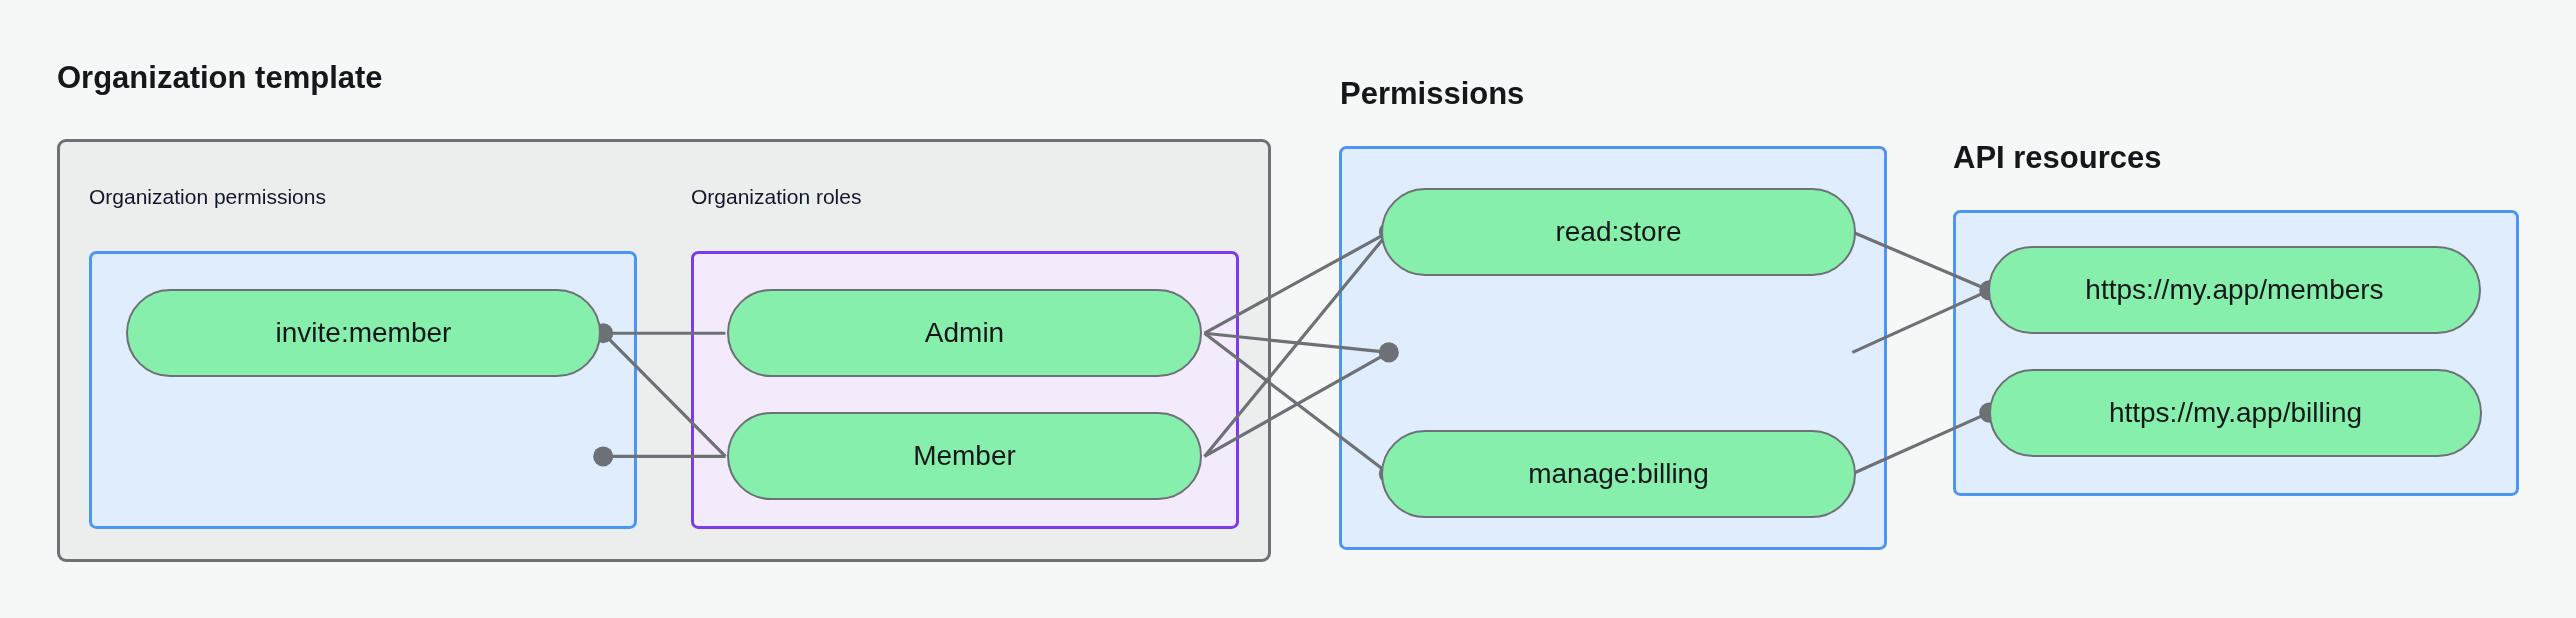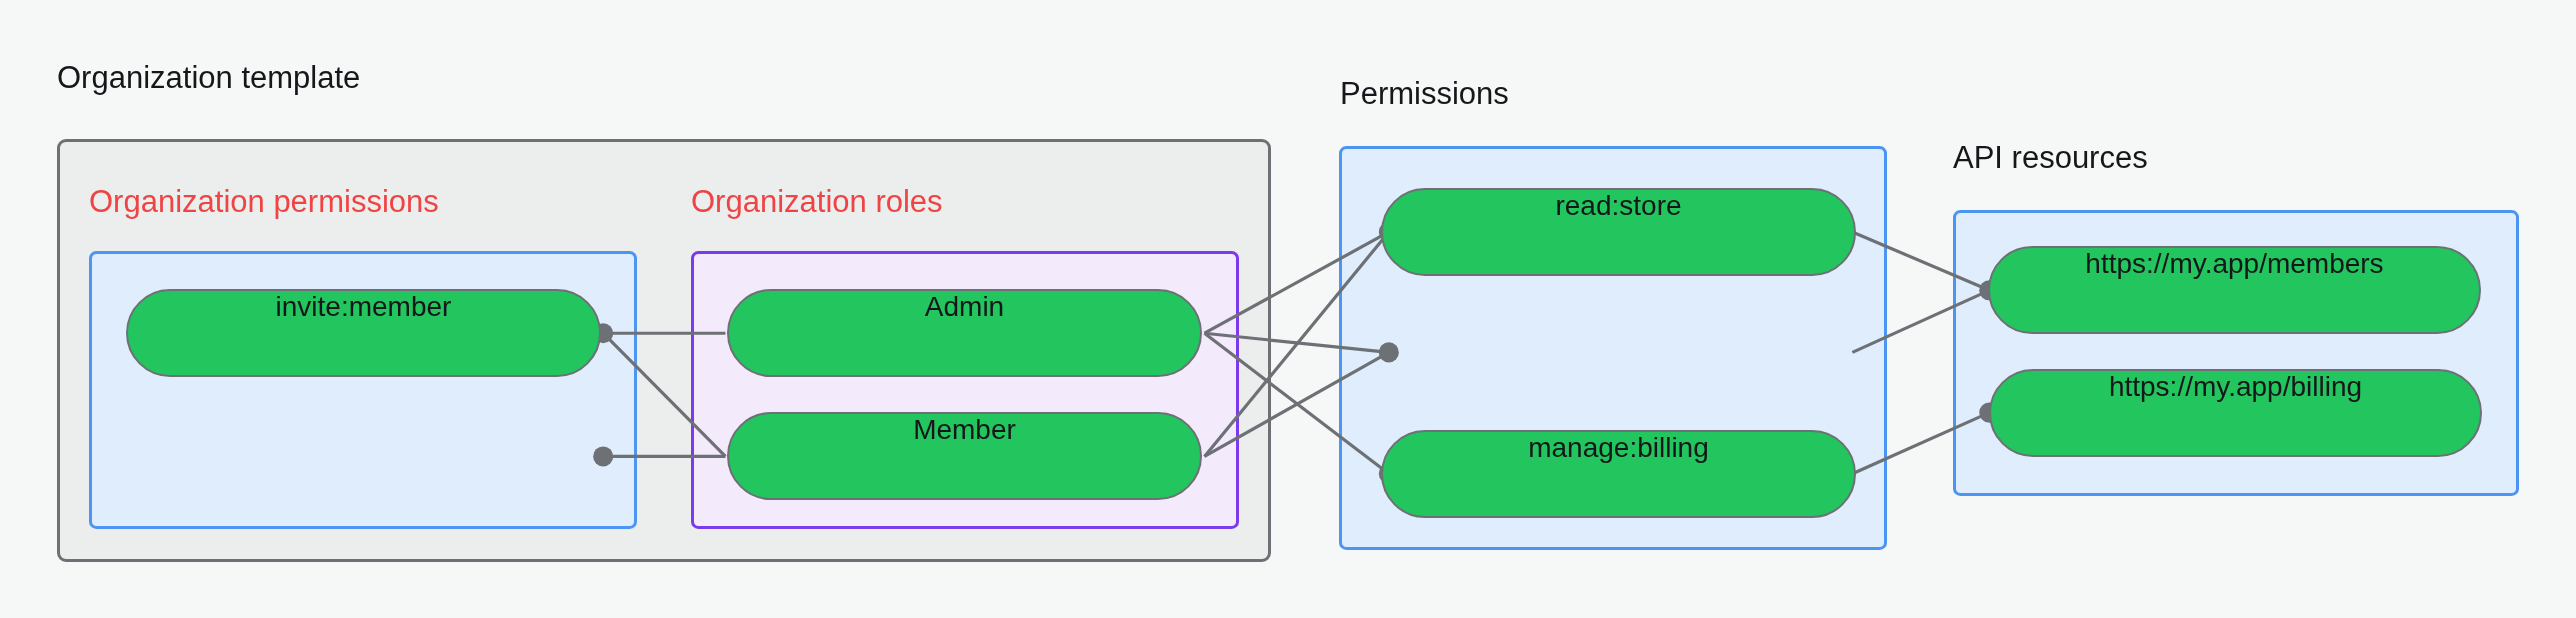--- a/index.html
+++ b/index.html
@@ -14,28 +14,28 @@
     background: #f6f7f7;
     font-family: "Liberation Sans", sans-serif;
     overflow: hidden;
   }
 
   
   .grp-title {
     position: absolute;
     font-size: 31px;
     color: #15171a;
-    font-weight: 400;
+    font-weight: 700;
     white-space: nowrap;
     line-height: 1;
   }
   .sub-title {
     position: absolute;
-    font-size: 31px;
-    color: #ef4444;
+    font-size: 21px;
+    color: #0f172a;
     font-weight: 400;
     white-space: nowrap;
     line-height: 1;
   }
 
   
   .box {
     position: absolute;
     box-sizing: border-box;
   }
@@ -52,24 +52,25 @@
   .box-purple {
     background: #f3eafc;
     border: 3.7px solid #7c3aed;
     border-radius: 7.3px;
   }
 
   
   .pill {
     position: absolute;
     box-sizing: border-box;
-    background: #22c55e;
+    background: #86efac;
     border: 2.7px solid #6d7075;
     border-radius: 912px;
     display: flex;
+    align-items: center;
     justify-content: center;
     color: #15171a;
     font-size: 28px;
     white-space: nowrap;
     z-index: 3;
   }
 
   
   #edges {
     position: absolute;

